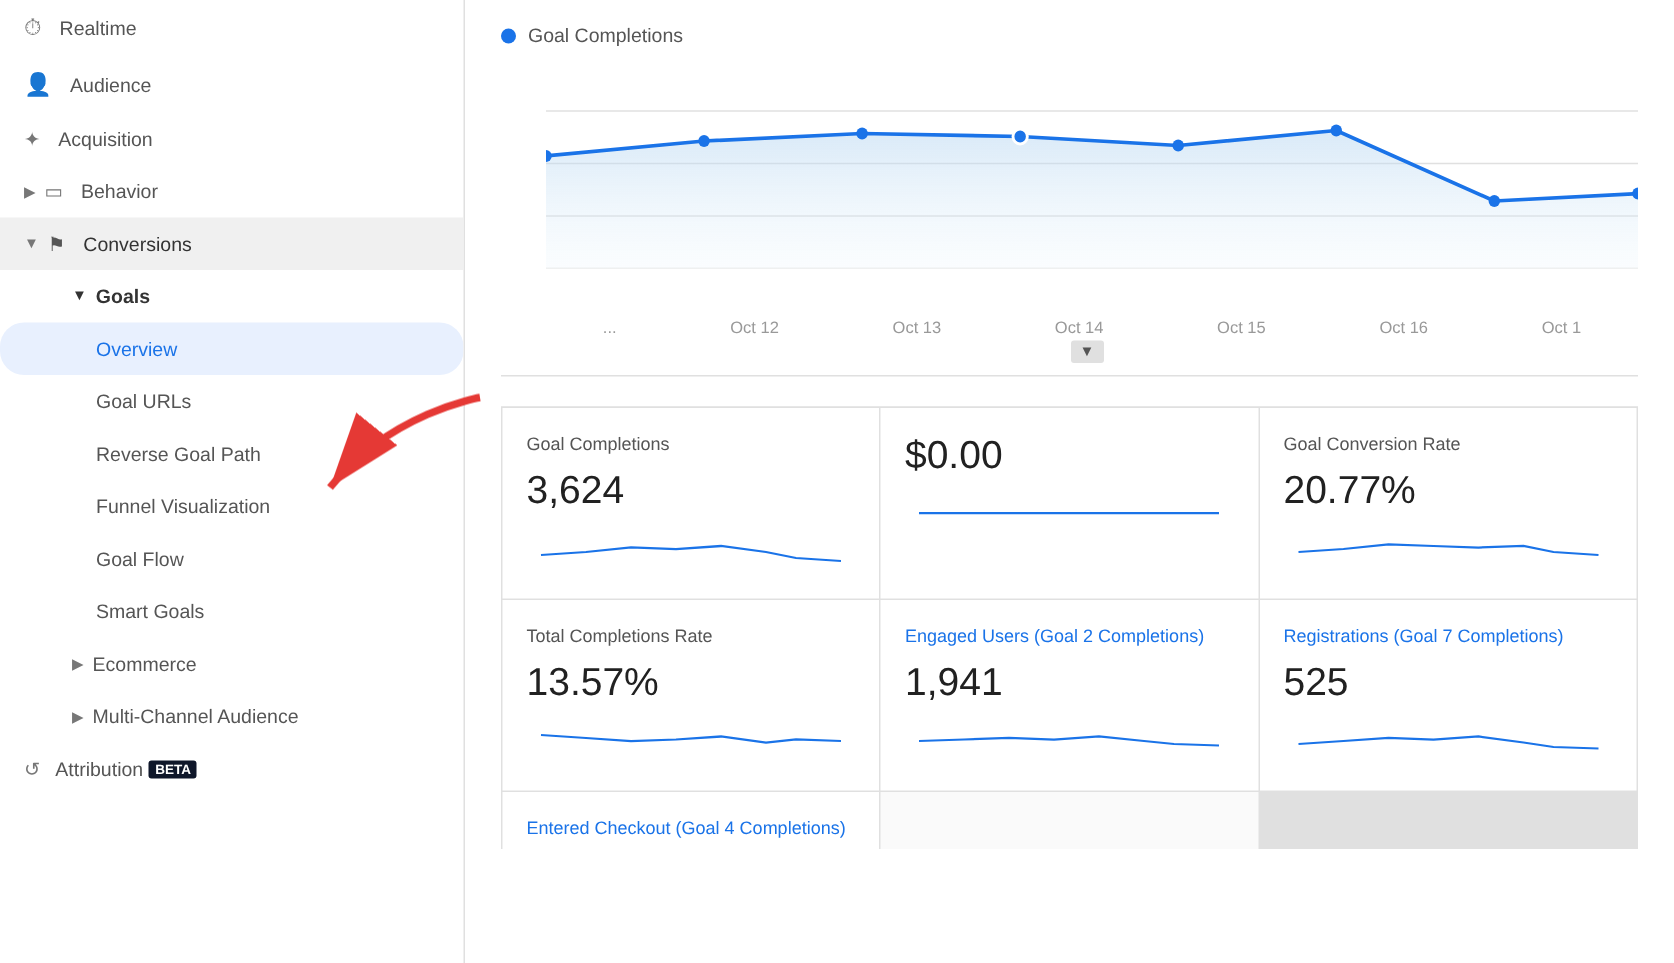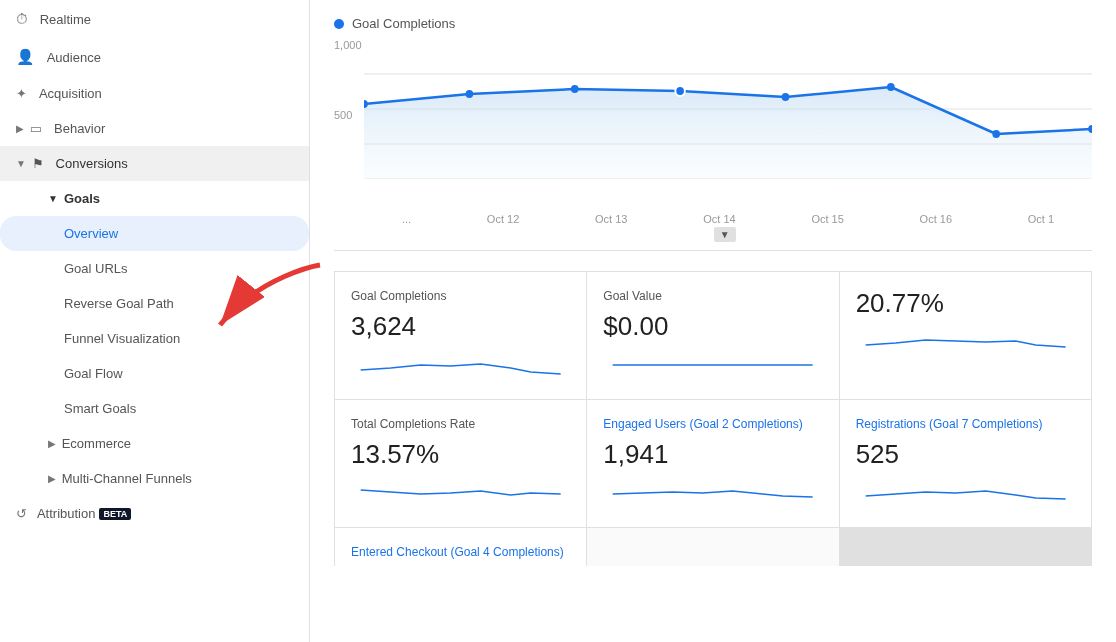--- a/index.html
+++ b/index.html
@@ -195,45 +195,40 @@
     <span>Smart Goals</span>
   </div>
 
   <div class="sidebar-item collapsed-group">
     <span class="arrow">▶</span>
     <span>Ecommerce</span>
   </div>
 
   <div class="sidebar-item collapsed-group">
     <span class="arrow">▶</span>
-    <span>Multi-Channel Funnels</span>
+    <span>Multi-Channel Audience</span>
   </div>
 
   <div class="sidebar-item" style="padding-left:16px; display:flex; align-items:center;">
     <span class="icon" style="font-size:13px; margin-right:10px;">↺</span>
     <span>Attribution</span>
     <span class="beta-badge">BETA</span>
   </div>
 
 </div>
 
 <div class="main">
 
   <div class="chart-area">
     <div class="chart-legend">
       <span class="dot"></span>
       <span>Goal Completions</span>
     </div>
 
     <div class="chart-container">
-      <div class="chart-y-labels">
-        <span>1,000</span>
-        <span>500</span>
-        <span></span>
-      </div>
       <svg class="line-chart" viewBox="0 0 760 140" preserveAspectRatio="none">
 
         <defs>
           <linearGradient id="chartGrad" x1="0" y1="0" x2="0" y2="1">
             <stop offset="0%" stop-color="#b3d4f0" stop-opacity="0.5"></stop>
             <stop offset="100%" stop-color="#e8f4fb" stop-opacity="0.2"></stop>
           </linearGradient>
         </defs>
 
         <line x1="0" y1="35" x2="760" y2="35" stroke="#e0e0e0" stroke-width="1"></line>
@@ -271,28 +266,28 @@
 
     <div class="metric-card">
       <div class="metric-label">Goal Completions</div>
       <div class="metric-value">3,624</div>
       <svg class="mini-chart" viewBox="0 0 200 30">
         <polyline points="0,20 30,18 60,15 90,16 120,14 150,18 170,22 200,24" fill="none" stroke="#1a73e8" stroke-width="1.5"></polyline>
       </svg>
     </div>
 
     <div class="metric-card">
-      <div class="metric-label">Goal Value</div>
       <div class="metric-value">$0.00</div>
       <svg class="mini-chart" viewBox="0 0 200 30">
         <polyline points="0,15 30,15 60,15 90,15 120,15 150,15 170,15 200,15" fill="none" stroke="#1a73e8" stroke-width="1.5"></polyline>
       </svg>
     </div>
 
     <div class="metric-card">
+      <div class="metric-label">Goal Conversion Rate</div>
       <div class="metric-value">20.77%</div>
       <svg class="mini-chart" viewBox="0 0 200 30">
         <polyline points="0,18 30,16 60,13 90,14 120,15 150,14 170,18 200,20" fill="none" stroke="#1a73e8" stroke-width="1.5"></polyline>
       </svg>
     </div>
 
     <div class="metric-card">
       <div class="metric-label">Total Completions Rate</div>
       <div class="metric-value">13.57%</div>
       <svg class="mini-chart" viewBox="0 0 200 30">

